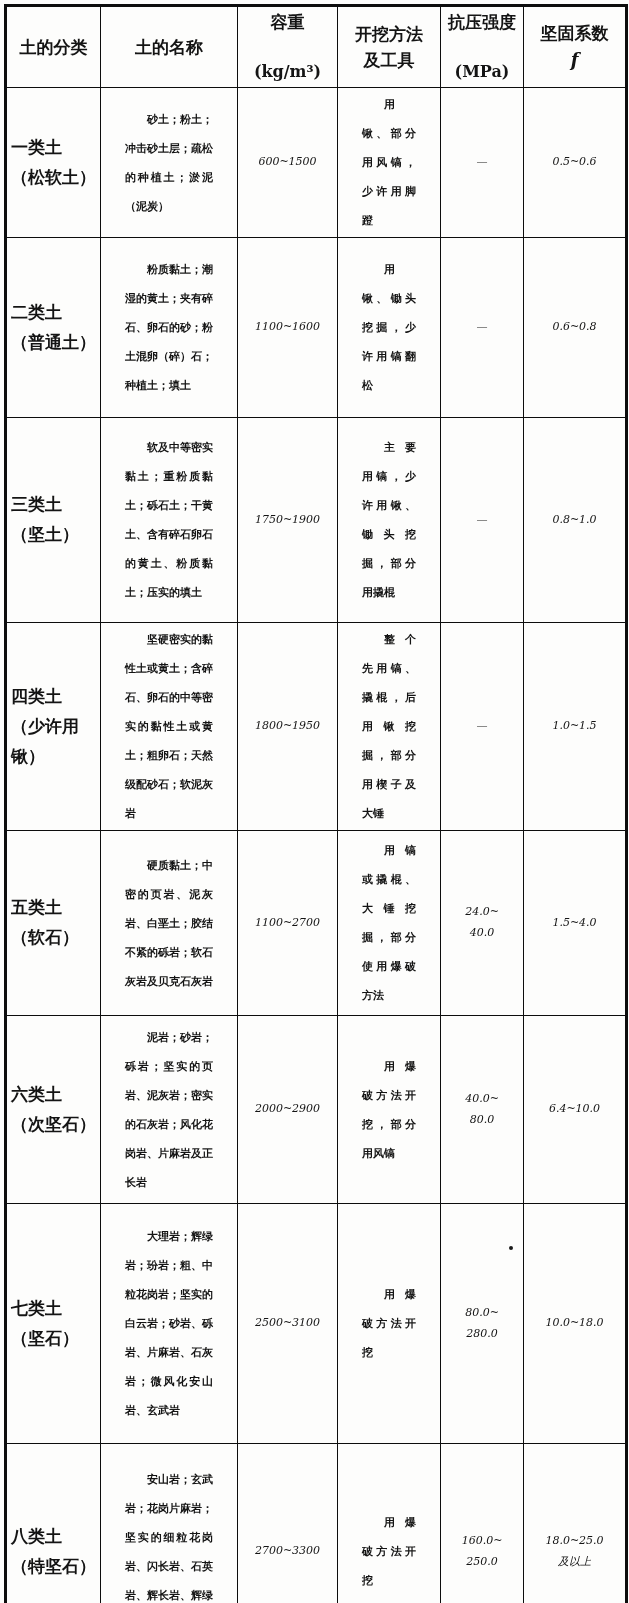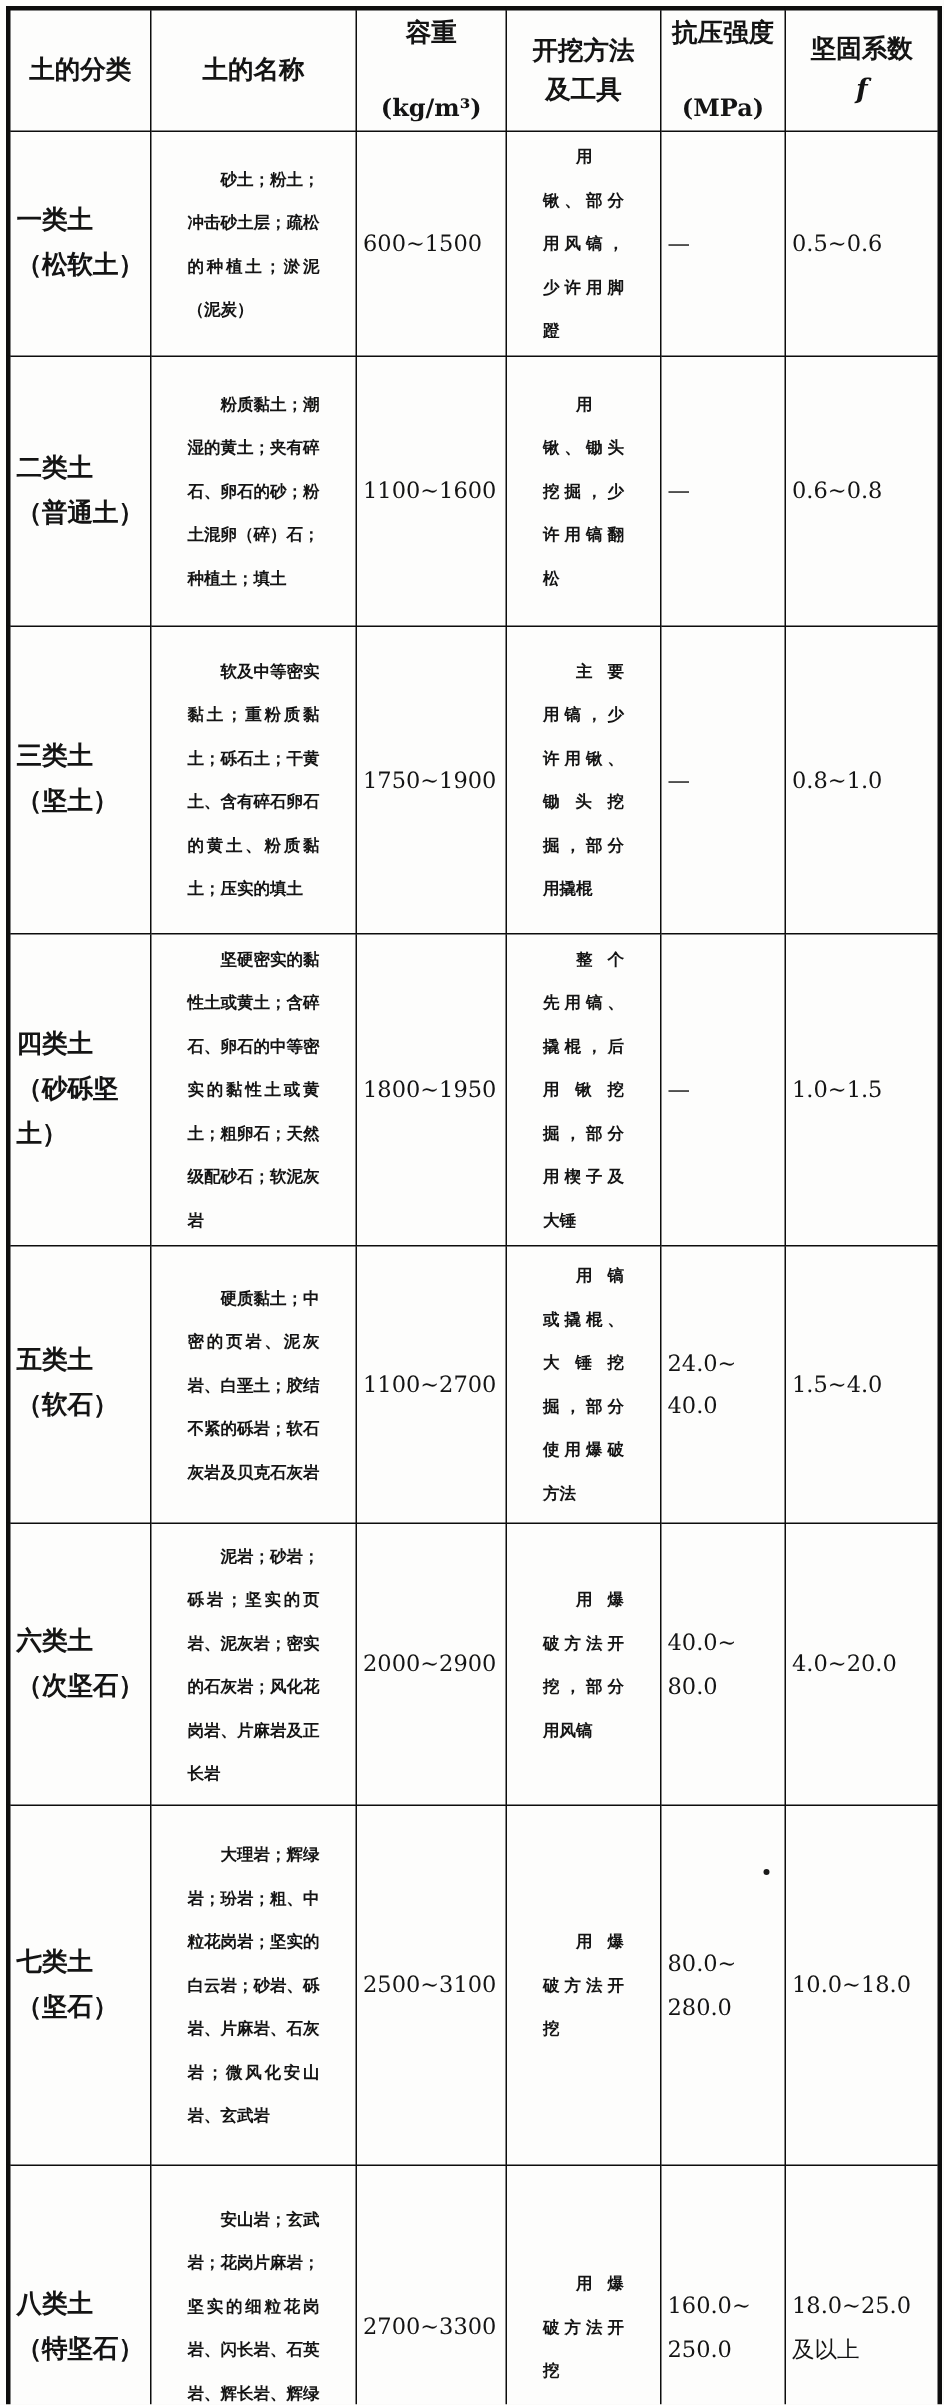--- a/index.html
+++ b/index.html
@@ -76,26 +76,27 @@
     line-height: 29px;
     text-align: justify;
     text-justify: inter-character;
     padding: 2px 24px;
   }
   .name-cell p, .method-cell p {
     margin: 0;
     text-indent: 2em;
   }
   .num-cell {
-    text-align: left;
+    text-align: center;
     font-family: "DejaVu Serif", "Liberation Serif", serif;
     font-weight: 400;
-    font-size: 15px;
+    font-size: 11px;
     line-height: 1.9;
     white-space: pre-line;
+    font-style: italic;
   }
   .strength-cell { position: relative; }
   .speck {
     position: absolute;
     width: 4px; height: 4px;
     background: #1a1a1a;
     border-radius: 50%;
     right: 10px; top: 42px;
   }
 </style>
@@ -180,21 +181,21 @@
         <td class="num-cell">1750~1900</td>
         <td class="method-cell">
             <p>主要用镐，少许用锹、锄头挖掘，部分用撬棍</p>
           </td>
         <td class="num-cell">—</td>
         <td class="num-cell">0.8~1.0</td>
       </tr>
       <tr>
         <td class="cat-cell">
           <div>四类土</div>
-          <div>（砂砾坚土）</div>
+          <div>（少许用锹）</div>
         </td>
         <td class="name-cell">
             <p>坚硬密实的黏性土或黄土；含碎石、卵石的中等密实的黏性土或黄土；粗卵石；天然级配砂石；软泥灰岩</p>
           </td>
         <td class="num-cell">1800~1950</td>
         <td class="method-cell">
             <p>整个先用镐、撬棍，后用锹挖掘，部分用楔子及大锤</p>
           </td>
         <td class="num-cell">—</td>
         <td class="num-cell">1.0~1.5</td>
@@ -222,21 +223,21 @@
         </td>
         <td class="name-cell">
             <p>泥岩；砂岩；砾岩；坚实的页岩、泥灰岩；密实的石灰岩；风化花岗岩、片麻岩及正长岩</p>
           </td>
         <td class="num-cell">2000~2900</td>
         <td class="method-cell">
             <p>用爆破方法开挖，部分用风镐</p>
           </td>
         <td class="num-cell">40.0~
 80.0</td>
-        <td class="num-cell">4.0~20.0</td>
+        <td class="num-cell">6.4~10.0</td>
       </tr>
       <tr>
         <td class="cat-cell">
           <div>七类土</div>
           <div>（坚石）</div>
         </td>
         <td class="name-cell">
             <p>大理岩；辉绿岩；玢岩；粗、中粒花岗岩；坚实的白云岩；砂岩、砾岩、片麻岩、石灰岩；微风化安山岩、玄武岩</p>
           </td>
         <td class="num-cell">2500~3100</td>

